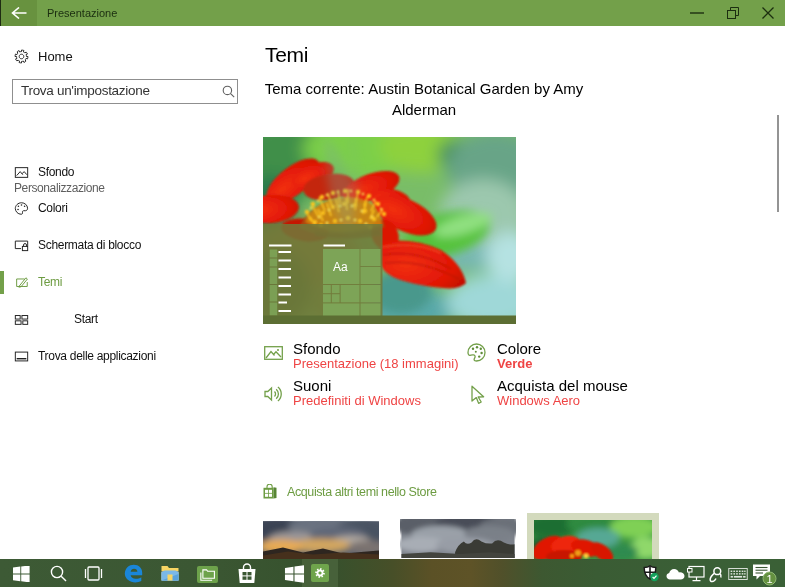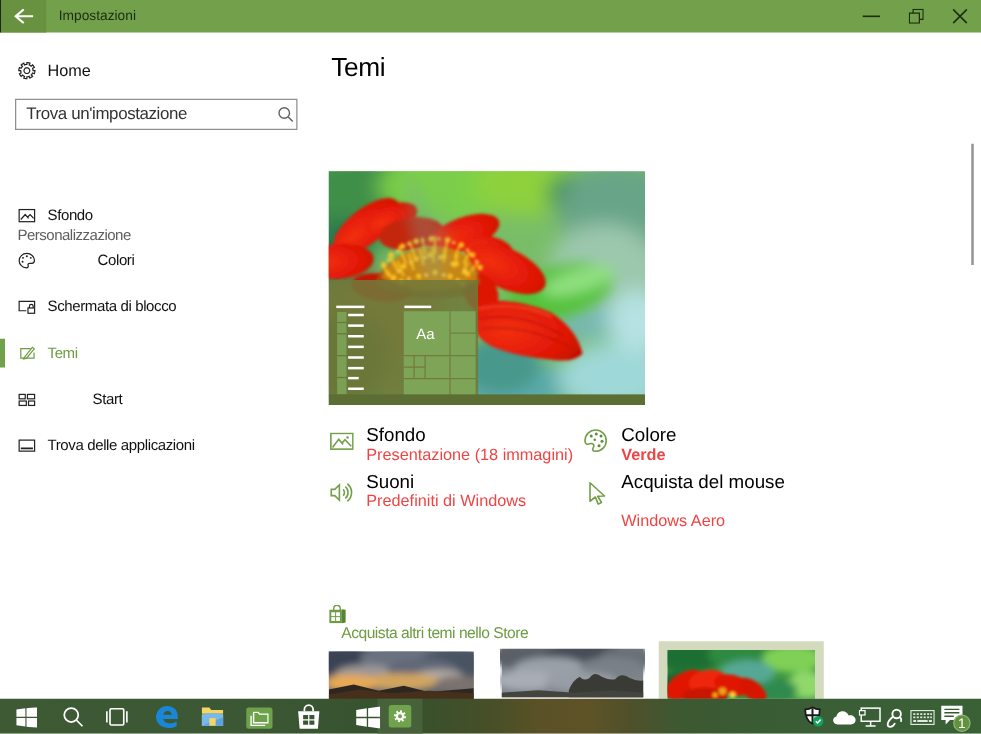--- a/index.html
+++ b/index.html
@@ -26,42 +26,42 @@
 #selbar { left:0px; top:271px; width:4px; height:23px; background:#73a04a; }
 
 
 #h1 { left:265px; top:43px; font-size:21px; color:#000; font-weight:400; letter-spacing:-0.3px; }
 #subtitle { left:263px; top:78px; width:322px; text-align:center; font-size:15px;
   color:#000; line-height:21px; }
 #preview { left:263px; top:137px; width:253px; height:187px; }
 .info-t { font-size:15px; color:#000; }
 .info-s { font-size:13px; color:#ef4444; }
 #h2 { left:263px; top:449px; font-size:17px; color:#000; letter-spacing:-0.2px; }
-#storelink { left:263px; top:484px; display:flex; align-items:flex-start;flex-direction:column; }
+#storelink { left:263px; top:484px; display:flex; align-items:center; }
 #storelink span { color:#6d9c42; font-size:12.5px; letter-spacing:-0.4px; margin-left:10px; }
 .thumb { top:520px; height:39px; overflow:hidden; }
 #hl3 { left:527px; top:513px; width:132px; height:46px; background:#d3dabd; }
 #scrollbar { left:777px; top:115px; width:2px; height:97px; background:#949494; }
 
 
 #taskbar { left:0; top:559px; width:785px; height:28px;
   background:linear-gradient(90deg,#3d5a35 0%,#3b5733 25%,#36512d 42%,#474f28 50%,#5b5126 55%,#5e5327 60%,#50502a 64%,#3d5831 69%,#3a5c34 76%,#3a5f36 88%,#3a6036 100%); }
 #set-hl { left:302px; top:559px; width:36px; height:28px; background:#47613a; }
 #grn-hl { left:197px; top:566px; width:21px; height:17px; background:#6da24b; border-radius:2px; }
 </style>
 </head>
 <body>
 <div id="stage">
 
   <div class="abs" id="titlebar"></div>
   <div class="abs" id="tb-edge"></div>
   <div class="abs" id="backbtn"><svg width="16" height="12" viewBox="0 0 16 12" style="margin-top:7px;">
    <path d="M8 0.5 L1.5 6 L8 11.5 M1.5 6 L15.5 6" stroke="#fff" stroke-width="1.6" fill="none"></path>
       </svg></div>
-  <div class="abs" id="tb-title">Impostazioni</div>
+  <div class="abs" id="tb-title">Presentazione</div>
   <svg class="abs" style="left:690px; top:12px;" width="14" height="2" viewBox="0 0 14 2">
       <line x1="0" y1="1" x2="14" y2="1" stroke="#1c2e10" stroke-width="1.4"></line>
     </svg>
   <svg class="abs" style="left:727px; top:7px;" width="12" height="12" viewBox="0 0 12 12">
     <g fill="none" stroke="#1c2e10" stroke-width="1">
     <rect x="0.5" y="3.5" width="8" height="8"></rect>
         <path d="M3.5 3.5 L3.5 0.5 L11.5 0.5 L11.5 8.5 L8.5 8.5"></path>
       </g>
     </svg>
   <svg class="abs" style="left:762px; top:7px;" width="12" height="12" viewBox="0 0 12 12">
@@ -87,21 +87,21 @@
 
   <div class="abs side-row" style="top:162px;">
     <svg class="side-ic" viewBox="0 0 17 17">
         <g fill="none" stroke="#222" stroke-width="1.1">
       <rect x="1.5" y="3" width="14" height="11"></rect>
       <path d="M3 12 L7 7.5 L10 11 M9 10 L11.5 7.5 L14.6 11"></path>
         </g>
       </svg>
     <span class="side-tx">Sfondo</span>
   </div>
-  <div class="abs side-row" style="top:198px;gap:40px;">
+  <div class="abs side-row" style="top:198px;">
     <svg class="side-ic" viewBox="0 0 17 17">
         <g fill="none" stroke="#222" stroke-width="1.1">
       <path d="M8.5 2 C4.5 2 1.5 5 1.5 8.5 C1.5 12 4.5 15 8 15 C9.5 15 10 14 9.6 12.8 C9.3 11.8 10 11 11 11 L13 11 C14.3 11 15.4 10 15.4 8.2 C15.2 4.7 12.3 2 8.5 2 Z"></path>
         </g>
       <g fill="#222">
           <circle cx="5" cy="6" r="0.9"></circle>
           <circle cx="8.5" cy="4.6" r="0.9"></circle>
           <circle cx="12" cy="6" r="0.9"></circle>
           <circle cx="4.6" cy="9.6" r="0.9"></circle>
         </g>
@@ -142,20 +142,21 @@
     <svg class="side-ic" viewBox="0 0 17 17">
         <g fill="none" stroke="#222" stroke-width="1.1">
       <rect x="1.5" y="3.5" width="14" height="10"></rect>
       <rect x="3" y="10.2" width="11" height="1.6" fill="#222" stroke="none"></rect>
         </g>
       </svg>
     <span class="side-tx">Trova delle applicazioni</span>
   </div>
 
   <div class="abs" id="h1">Temi</div>
+  <div class="abs" id="subtitle">Tema corrente: Austin Botanical Garden by Amy<br>Alderman</div>
 
   <svg class="abs" id="preview" viewBox="0 0 253 187" preserveAspectRatio="none">
     <defs>
       <filter id="b8" x="-40%" y="-40%" width="180%" height="180%">
           <feGaussianBlur stdDeviation="8"></feGaussianBlur>
         </filter>
       <filter id="b5" x="-40%" y="-40%" width="180%" height="180%">
           <feGaussianBlur stdDeviation="5"></feGaussianBlur>
         </filter>
       <filter id="b3" x="-40%" y="-40%" width="180%" height="180%">
@@ -341,21 +342,21 @@
     <path d="M13.9 1 A9 9 0 0 1 13.9 15"></path>
       </g>
     </svg>
   <div class="abs info-t" style="left:293px; top:377px;">Suoni</div>
   <div class="abs info-s" style="left:293px; top:393px;">Predefiniti di Windows</div>
 
   <svg class="abs" style="left:471px; top:385px;" width="14" height="19" viewBox="0 0 14 19">
     <path d="M1 1.2 L12.6 11.8 L7.2 12 L10.2 17 L7.6 18.3 L5.3 12.6 L1 16 Z" fill="none" stroke="#73a04a" stroke-width="1.3" stroke-linejoin="round"></path>
     </svg>
   <div class="abs info-t" style="left:497px; top:377px;">Acquista del mouse</div>
-  <div class="abs info-s" style="left:497px; top:393px;margin-top:16px;">Windows Aero</div>
+  <div class="abs info-s" style="left:497px; top:393px;">Windows Aero</div>
 
 
   <div class="abs" id="storelink">
     <svg width="14" height="15" viewBox="0 0 14 15">
       <path d="M4 4 L4 2.8 A2.6 2.6 0 0 1 9.2 2.8 L9.2 4" fill="none" stroke="#6d9c42" stroke-width="1.1"></path>
       <rect x="0.5" y="3.8" width="10" height="10.7" fill="#6d9c42"></rect>
       <path d="M10.5 3.3 L13.5 3.8 L13.5 14 L10.5 14.5 Z" fill="#578534"></path>
       <g fill="#fff">
           <rect x="2" y="5.8" width="3.1" height="3.1"></rect>
           <rect x="5.9" y="5.8" width="3.1" height="3.1"></rect>

